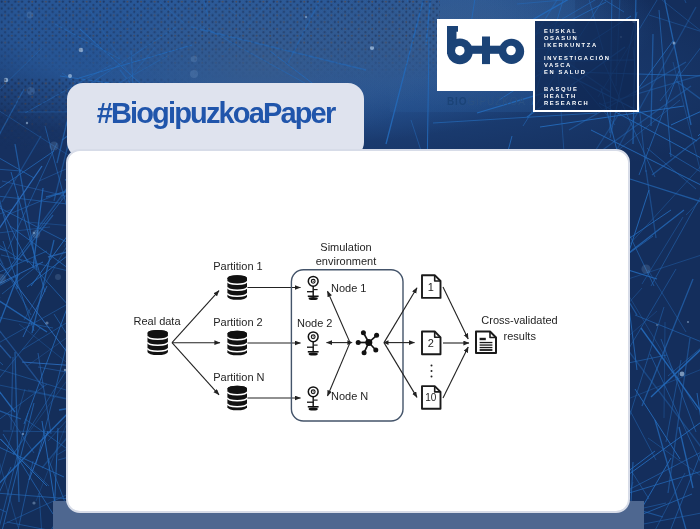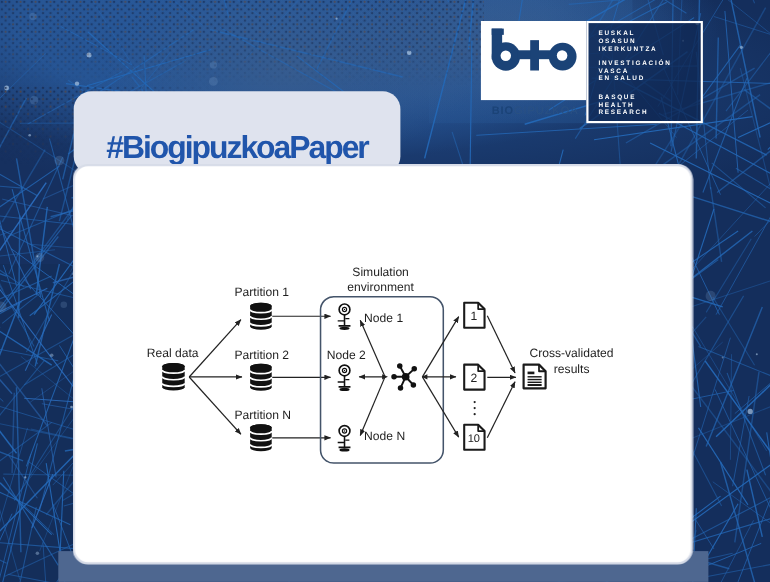--- a/index.html
+++ b/index.html
@@ -1,21 +1,21 @@
 <!DOCTYPE html>
 <html><head>
 <meta charset="utf-8">
 <style>
   * { margin:0; padding:0; box-sizing:border-box; }
   html,body { width:700px; height:529px; overflow:hidden; }
   body { position:relative; font-family:"Liberation Sans", sans-serif; background:#16335f; }
   .bg { position:absolute; left:0; top:0; width:700px; height:529px; }
   .hashtag { position:absolute; left:67px; top:83px; width:297px; height:75px;
     background:#dfe3ee; border-radius:16px; z-index:2; text-align:center; }
-  .hashtag span { display:block; margin-top:36px; font-size:29px; font-weight:bold; transform:translateZ(0);
+  .hashtag span { display:block; margin-top:14px; font-size:29px; font-weight:bold; transform:translateZ(0);
     color:#2055ab; letter-spacing:-1.85px; }
   .bar { position:absolute; left:53px; top:501px; width:591px; height:28px; background:#4e6790; z-index:1; }
   .card { position:absolute; left:66px; top:149px; width:564px; height:364px; background:#ffffff;
     border:2px solid #d7dce8; border-radius:14px; z-index:3; }
   .logo { position:absolute; left:437px; top:19px; width:202px; height:94px; z-index:2; transform:translateZ(0); }
   .logo .white { position:absolute; left:0; top:0; width:96px; height:72px; background:#ffffff;text-decoration:underline; }
   .logo .navy { position:absolute; left:96px; top:0; width:106px; height:93px; border:2px solid #ffffff;
      background:rgba(14,38,80,0.72); }
   .logo .navy .txt { position:absolute; left:9px; top:7px; color:#ffffff; font-weight:bold;
      font-size:5.8px; line-height:7.0px; letter-spacing:1.6px; }

